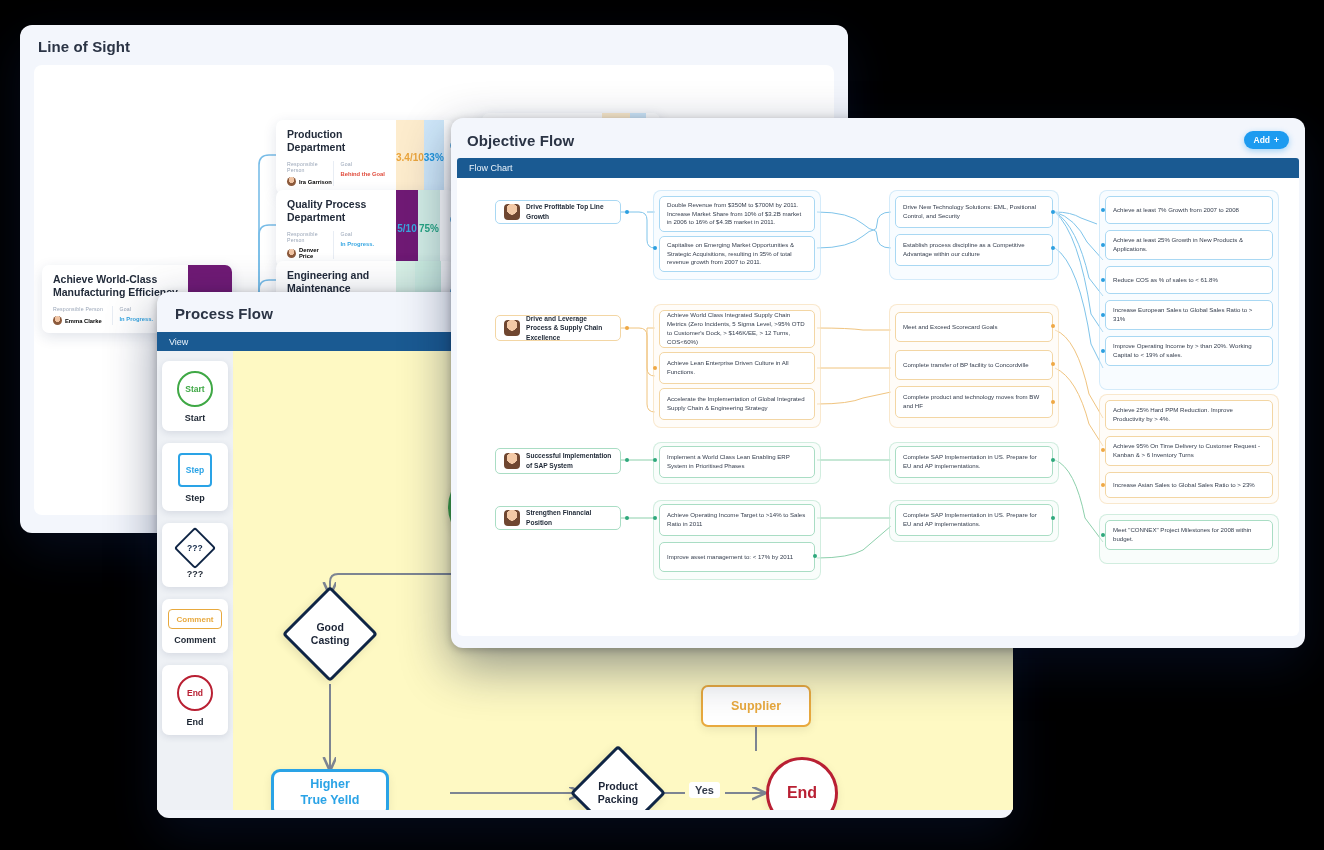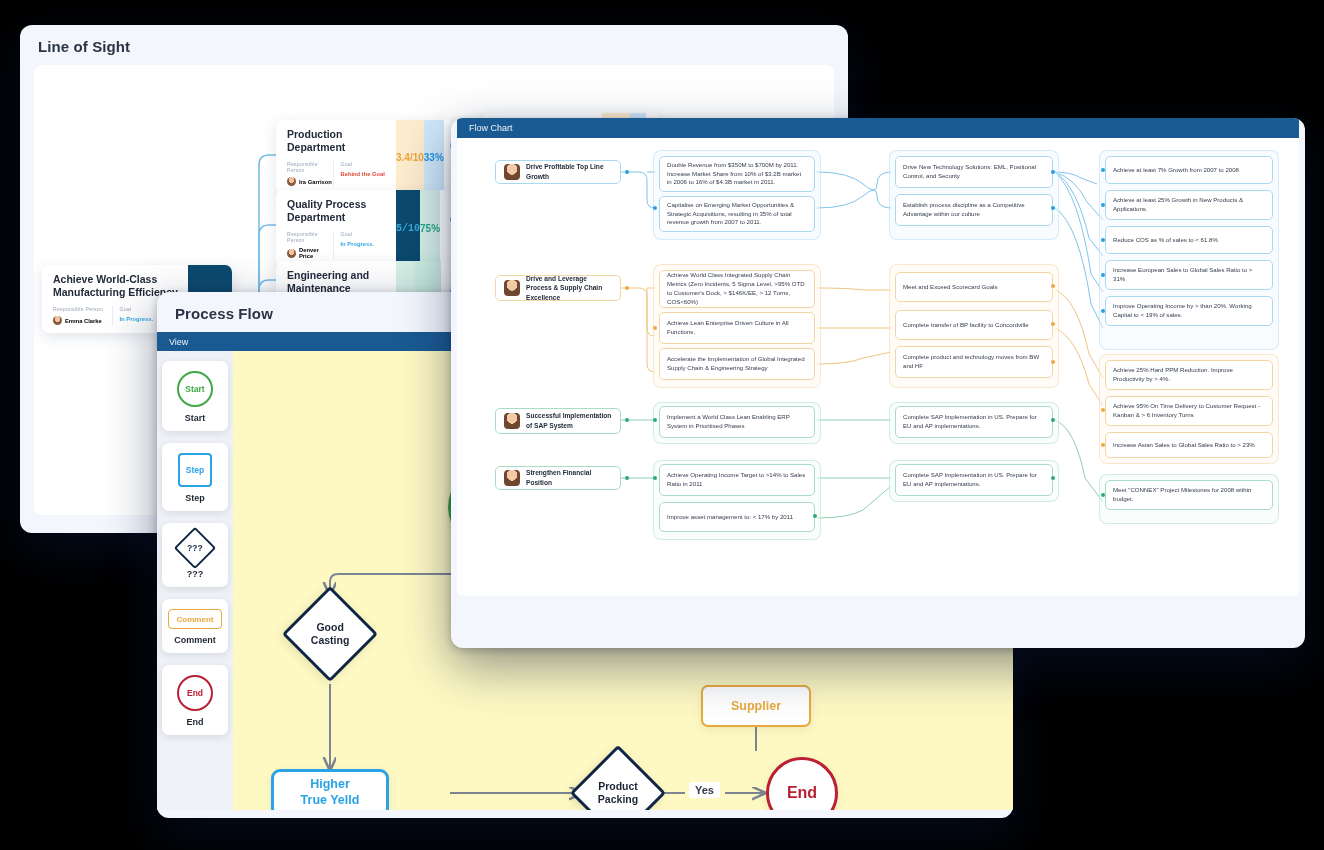--- a/index.html
+++ b/index.html
@@ -44,21 +44,21 @@
   .los-col { flex:1; }
   .los-col + .los-col { border-left: 1px solid #e8edf4; padding-left: 7px; }
   .los-lab { font-size: 5.2px; color: #9aa6b8; letter-spacing:.2px; }
   .los-val { font-size: 5.8px; font-weight: 700; margin-top: 4px; display:flex; align-items:center; gap:3px; }
   .av { width: 9px; height: 9px; border-radius: 50%; flex: 0 0 auto;
         background: radial-gradient(circle at 50% 34%, #f0c3a2 0 38%, #8c5a3c 39% 100%); }
   .los-side { width: 44px; display:flex; }
   .los-score, .los-pct { flex:1; display:flex; align-items:center; justify-content:center;
         font-size: 10px; font-weight: 700; }
   .sc-amber { background:#fdeccd; color:#eba53c; }
-  .sc-blue  { background:#0c4a6e; color:#39a7e0;font-family:Liberation Mono, monospace; }
+  .sc-blue  { background:#701a75; color:#39a7e0; }
   .sc-green { background:#d7f0e6; color:#2cab86; }
   .pc-blue  { background:#cfe8fa; color:#2196dd; }
   .pc-teal  { background:#d3eee6; color:#25a583; }
   .pc-mint  { background:#cdeee2; color:#1fa87f; }
   .txt-red { color:#e04a3a; } .txt-blue{ color:#36a6e2; } .txt-green{ color:#27a37f; }
   .los-node { position:absolute; width:9px; height:9px; border-radius:50%;
         background:#fff; border:2px solid #6cb7e8; }
   .los-svg { position:absolute; inset:0; pointer-events:none; }
 
   
@@ -343,20 +343,27 @@
 
           <div class="n n-end" style="left:533px; top:406px;">
             <span>End</span>
           </div>
         </div>
       </div>
     </div>
   </div>
 
   <div class="panel" id="of">
+    <div class="of-head">
+      <div class="panel-title" style="padding:0;">Objective Flow</div>
+      <button class="add-btn">
+        <span>Add</span>
+        <span>+</span>
+      </button>
+    </div>
     <div class="of-bar">
       <span>Flow Chart</span>
     </div>
     <div class="of-canvas">
       <svg class="of-svg" width="842" height="458">
         <g fill="none" stroke="#7fc4ea" stroke-width="1">
           <path d="M164 34 H182 Q190 34 190 42 V62 Q190 70 198 70"></path>
           <path d="M190 34 H198"></path>
           <path d="M360 34 Q392 34 406 46 Q420 58 420 46 Q420 34 434 34"></path>
           <path d="M360 70 Q392 70 406 58 Q420 46 420 58 Q420 70 434 70"></path>

